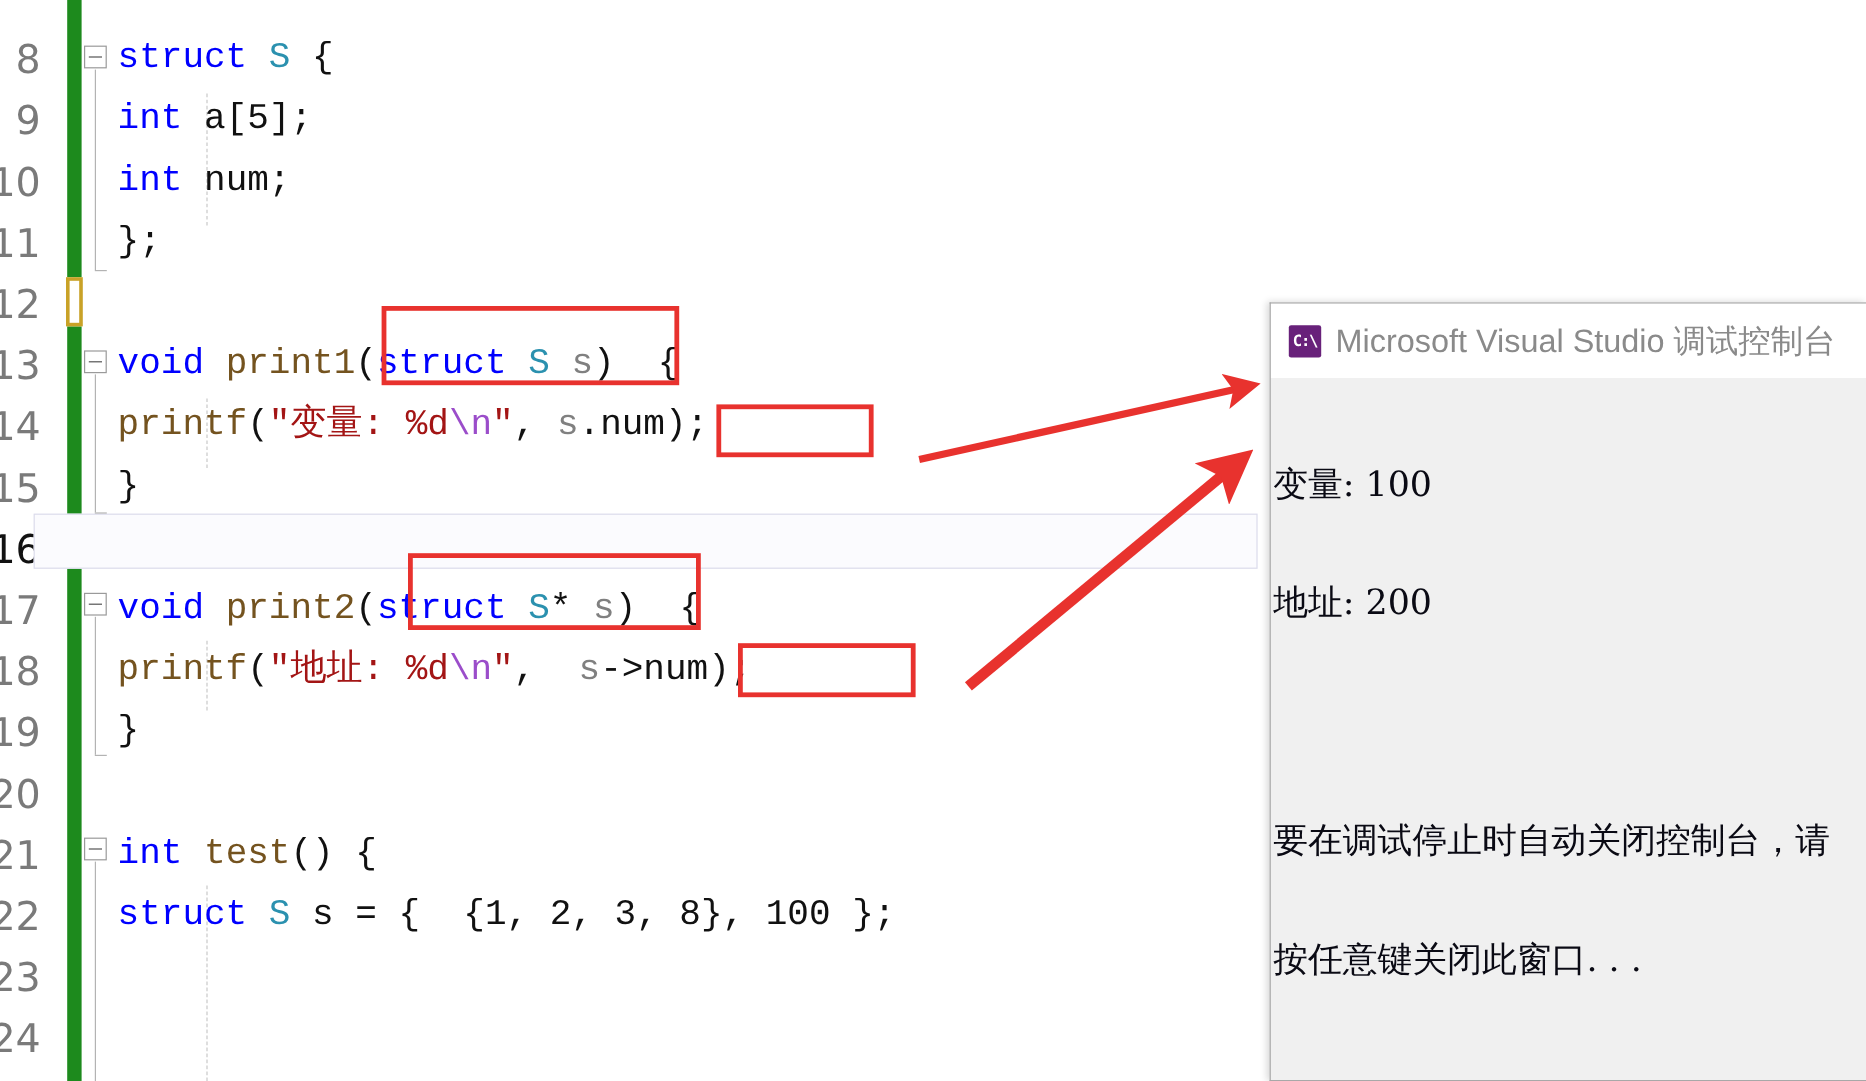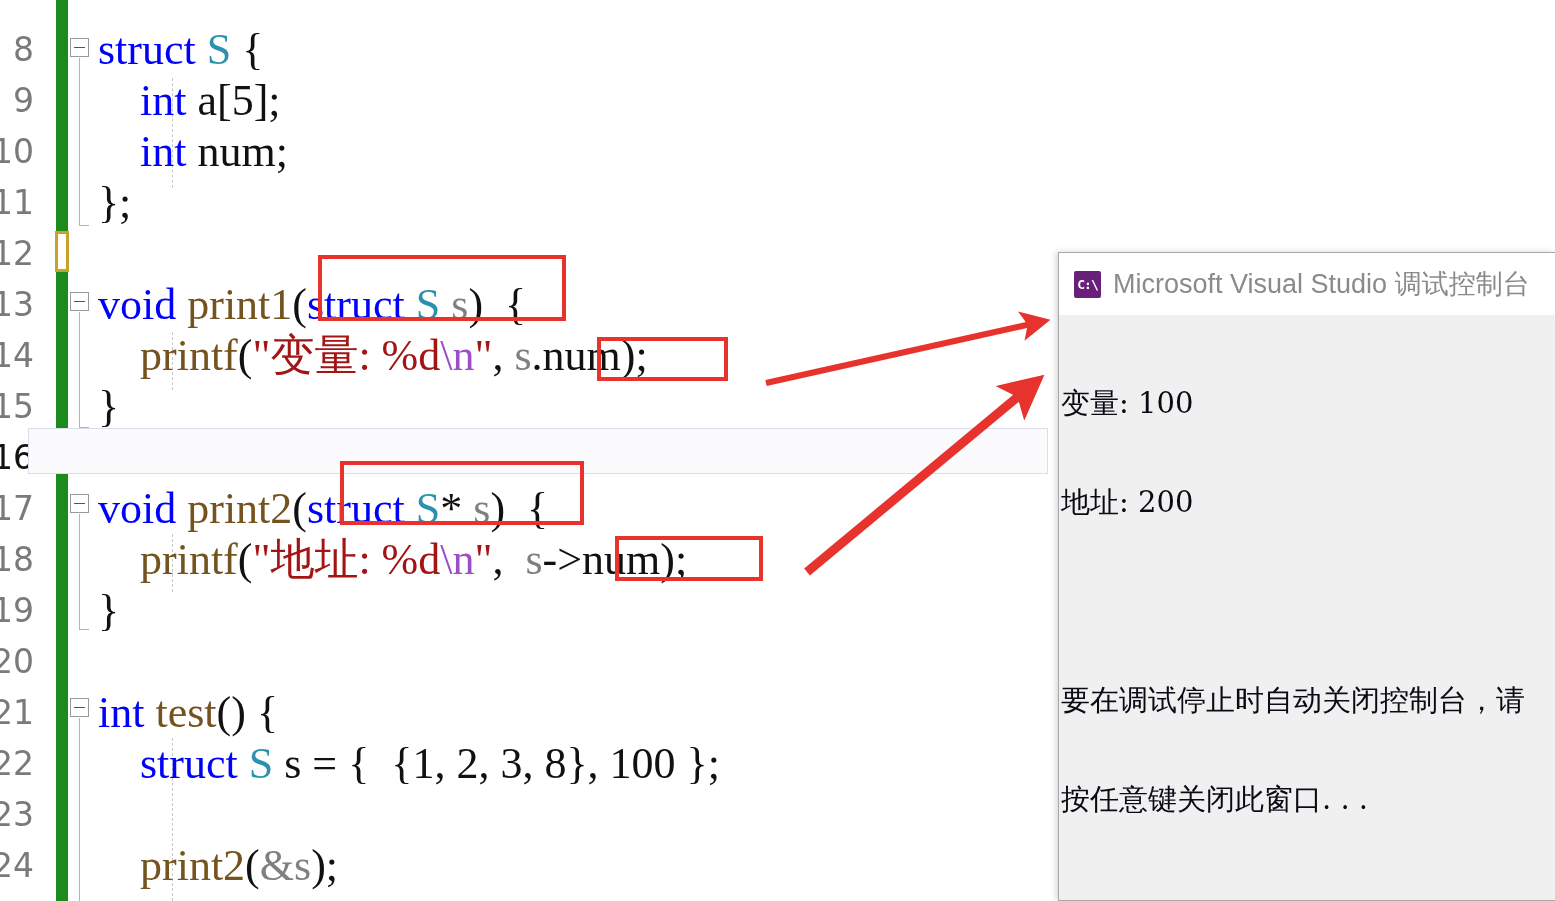--- a/index.html
+++ b/index.html
@@ -65,25 +65,25 @@
     left: 68px; top: 0;
     width: 1487px; height: 901px;
   }
 
   .codeline {
     position: absolute;
     left: 0;
     height: 51px;
     line-height: 51px;
     white-space: pre;
-    font-family: Liberation Serif, serif;
-    font-size: 44px;
+    font-family: Liberation Mono, monospace;
+    font-size: 30px;
     color: #111111;
   }
-  .indent1 { padding-left: 110px; margin-left: 42px; }
+  .indent1 { padding-left: 110px; }
   .txt     { padding-left: 30px; }
 
   .kw      { color: #0000ff; }
   .type    { color: #2b91af; }
   .fn      { color: #74531f; }
   .str     { color: #a31515; }
   .esc     { color: #9b4dca; }
   .var     { color: #808080; }
   .pun     { color: #111111; }
 
@@ -280,21 +280,20 @@
 
     <div class="collapse" style="top:698px"></div>
     <div class="structline" style="top:718px; height:183px"></div>
     <div class="indentguide" style="top:738px; height:163px"></div>
 
     <div class="codeline txt" style="top:687px"><span class="kw">int</span> <span class="fn">test</span><span class="pun">()</span> <span class="pun">{</span></div>
 
     <div class="codeline txt indent1" style="top:738px"><span class="kw">struct</span> <span class="type">S</span> <span class="pun">s = {  {1, 2, 3, 8}, 100 };</span></div>
 
 
-    <div class="codeline txt indent1" style="top:840px"><span class="fn">print2</span><span class="pun">(</span><span class="var">&amp;s</span><span class="pun">);</span></div>
   </div>
 
   <div class="redbox" style="left:318px; top:255px; width:248px; height:66px;"></div>
   <div class="redbox" style="left:597px; top:337px; width:131px; height:44px;"></div>
   <div class="redbox" style="left:340px; top:461px; width:244px; height:64px;"></div>
   <div class="redbox" style="left:615px; top:536px; width:148px; height:45px;"></div>
 </div>
 
 <div id="console">
   <div id="console-titlebar">

